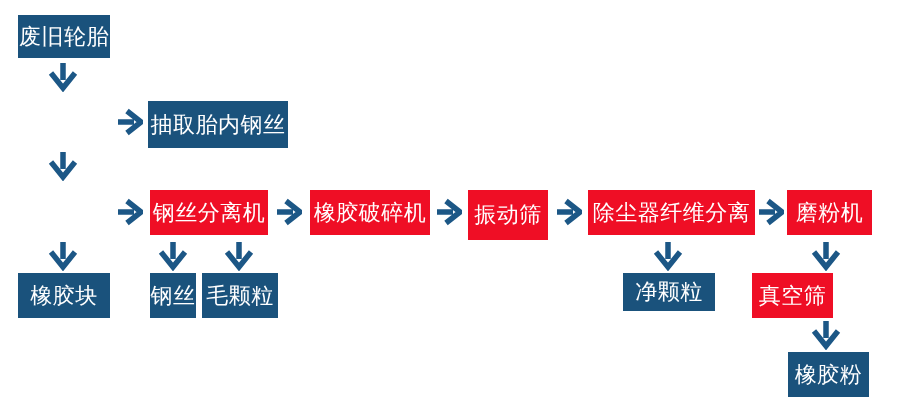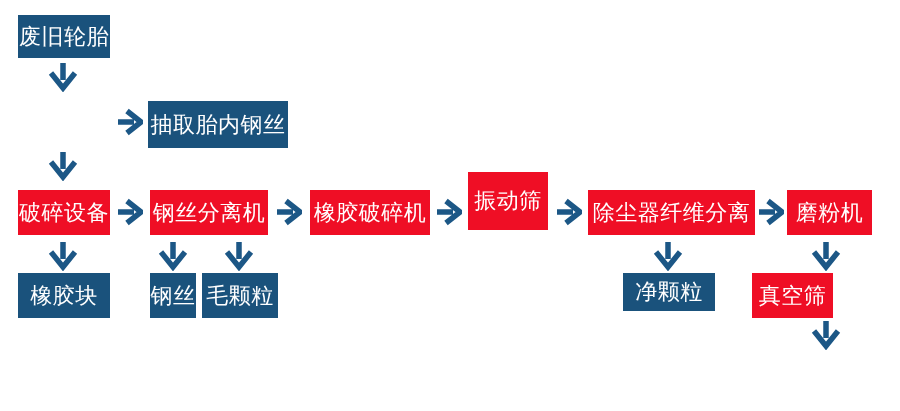--- a/index.html
+++ b/index.html
@@ -55,39 +55,38 @@
   <svg class="arrow" style="left:117px;top:108px" width="26" height="28" viewBox="0 0 26 28">
     <path d="M1 14 H17 M10 3 L24 14 L10 25"></path>
   </svg>
 
   <div class="node blue" style="left:148px;top:101px;width:140px;height:47px">抽取胎内钢丝</div>
 
   <svg class="arrow" style="left:48px;top:151px" width="30" height="30" viewBox="0 0 30 30">
     <path d="M15 1 V18 M3 11 L15 26 L27 11"></path>
   </svg>
 
-  <div class="node red" style="left:18px;top:190px;width:92px;height:45px">破碎设备</div>
 
   <svg class="arrow" style="left:117px;top:198px" width="26" height="28" viewBox="0 0 26 28">
     <path d="M1 14 H17 M10 3 L24 14 L10 25"></path>
   </svg>
 
   <div class="node red" style="left:150px;top:190px;width:118px;height:45px">钢丝分离机</div>
 
   <svg class="arrow" style="left:276px;top:198px" width="26" height="28" viewBox="0 0 26 28">
     <path d="M1 14 H17 M10 3 L24 14 L10 25"></path>
   </svg>
 
   <div class="node red" style="left:310px;top:190px;width:120px;height:45px">橡胶破碎机</div>
 
   <svg class="arrow" style="left:436px;top:198px" width="26" height="28" viewBox="0 0 26 28">
     <path d="M1 14 H17 M10 3 L24 14 L10 25"></path>
   </svg>
 
-  <div class="node red" style="left:468px;top:172px;width:80px;height:58px">振动筛</div>
+  <div class="node red" style="left:468px;top:190px;width:80px;height:50px">振动筛</div>
 
   <svg class="arrow" style="left:556px;top:198px" width="26" height="28" viewBox="0 0 26 28">
     <path d="M1 14 H17 M10 3 L24 14 L10 25"></path>
   </svg>
 
   <div class="node red" style="left:588px;top:190px;width:167px;height:45px">除尘器纤维分离</div>
 
   <svg class="arrow" style="left:758px;top:198px" width="26" height="28" viewBox="0 0 26 28">
     <path d="M1 14 H17 M10 3 L24 14 L10 25"></path>
   </svg>
@@ -117,14 +116,15 @@
   <div class="node blue" style="left:202px;top:273px;width:76px;height:45px">毛颗粒</div>
 
   <div class="node blue" style="left:623px;top:273px;width:92px;height:38px">净颗粒</div>
 
   <div class="node red" style="left:752px;top:273px;width:81px;height:45px">真空筛</div>
 
   <svg class="arrow" style="left:811px;top:320px" width="30" height="30" viewBox="0 0 30 30">
     <path d="M15 1 V18 M3 11 L15 26 L27 11"></path>
   </svg>
 
+  <div class="node blue" style="left:788px;top:352px;width:81px;height:45px">橡胶粉</div>
 
 </div>
 
 </body></html>

